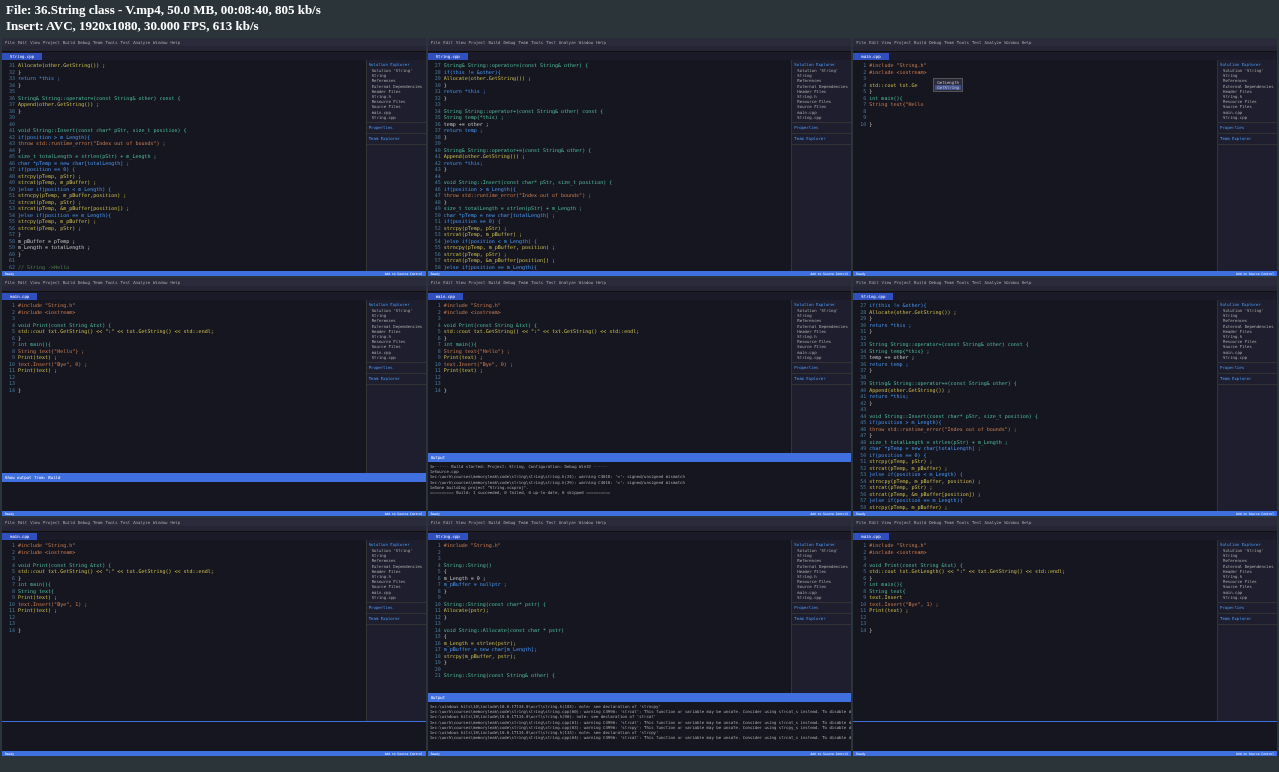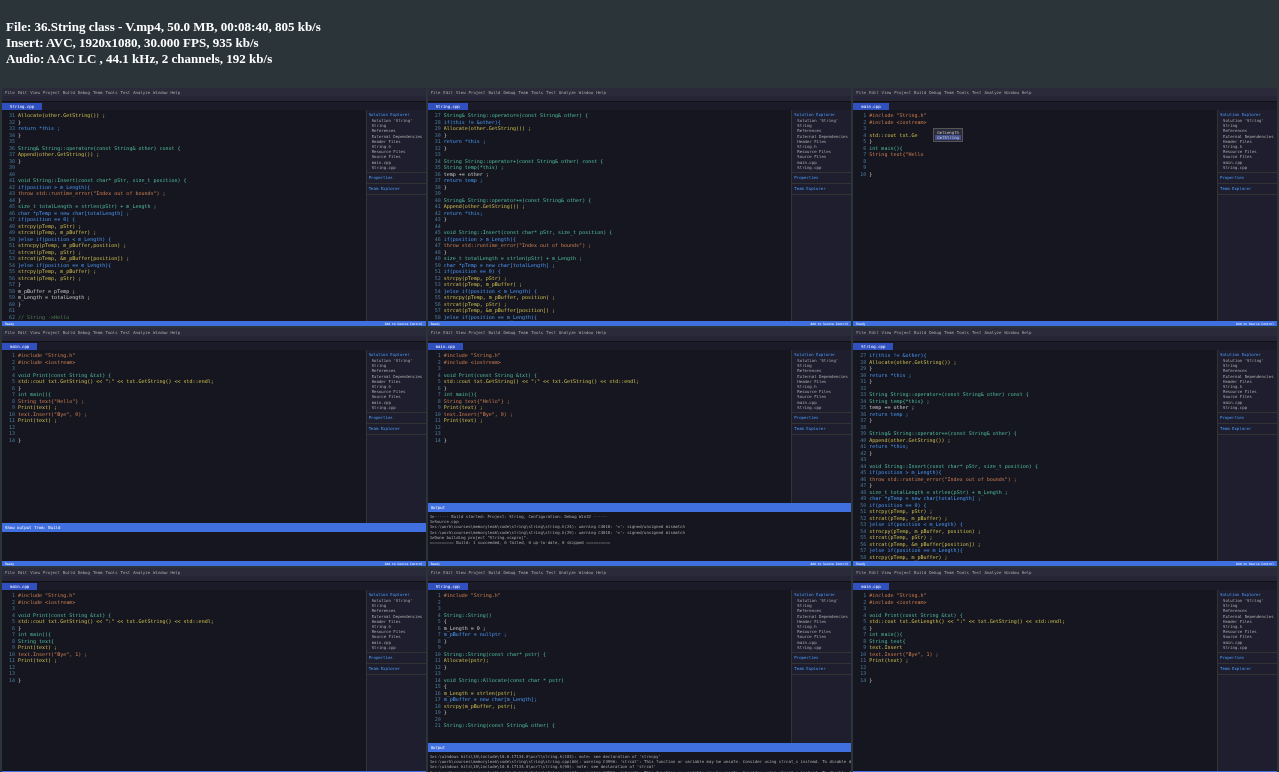--- a/index.html
+++ b/index.html
@@ -5,21 +5,21 @@
 * { margin: 0; padding: 0; box-sizing: border-box; }
 body {
   width: 1279px;
   height: 772px;
   background: #2a3439;
   font-family: Georgia, serif;
   color: #fff;
   overflow: hidden;
 }
 .header {
-  padding: 19px 6px;
+  padding: 2px 6px;
   font-weight: bold;
   font-size: 13px;
 }
 .header-line { white-space: nowrap; }
 .grid {
   display: grid;
   grid-template-columns: repeat(3, 1fr);
   grid-template-rows: repeat(3, 1fr);
   gap: 2px;
   padding: 2px;
@@ -155,22 +155,21 @@
   font-size: 4px;
 }
 .ac-item { color: #ccc; padding: 0 2px; }
 .ac-sel { background: #405090; }
 </style>
 </head>
 <body>
 
 <div class="header">
   <div class="header-line"><span>File:</span> <span>36.String class - V.mp4, 50.0 MB, 00:08:40, 805 kb/s</span></div>
-  <div class="header-line"><span>Insert:</span> <span>AVC, 1920x1080, 30.000 FPS, 935 kb/s</span></div>
-  <div class="header-line"><span>Audio:</span> <span>AAC LC , 44.1 kHz, 2 channels, 192 kb/s</span></div>
+  <div class="header-line"><span>Insert:</span> <span>AVC, 1920x1080, 30.000 FPS, 613 kb/s</span></div>
 </div>
 
 <div class="grid">
 
   <div class="thumb">
     <div class="menubar" id="menu1">
         <span>File</span>
         <span>Edit</span>
         <span>View</span>
         <span>Project</span>

